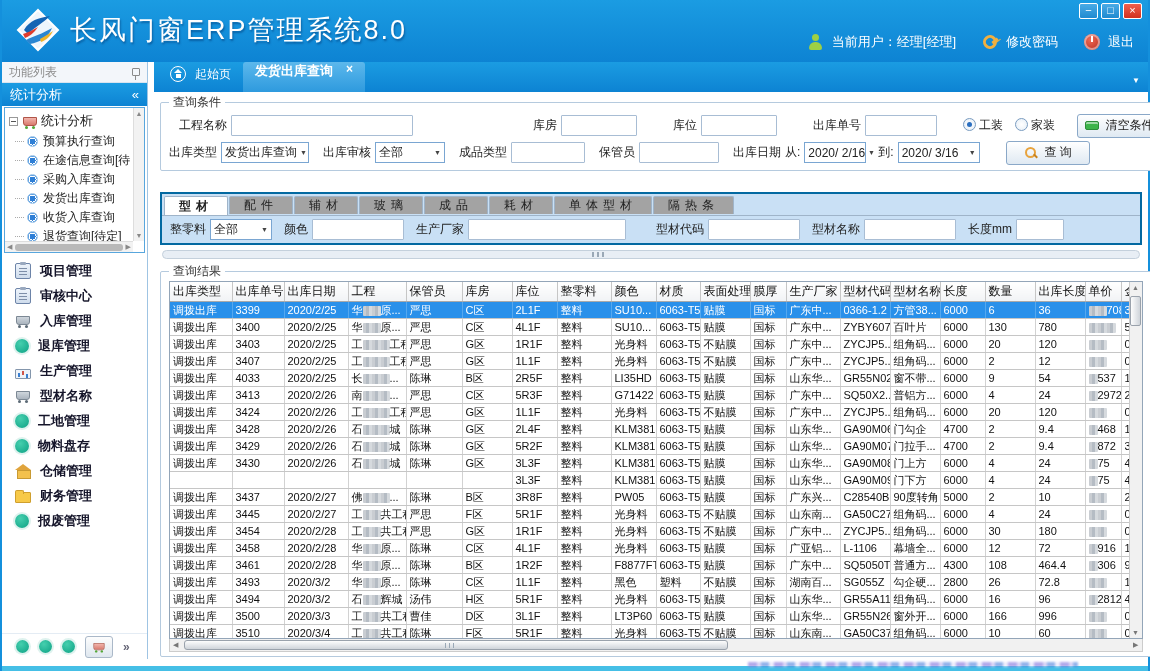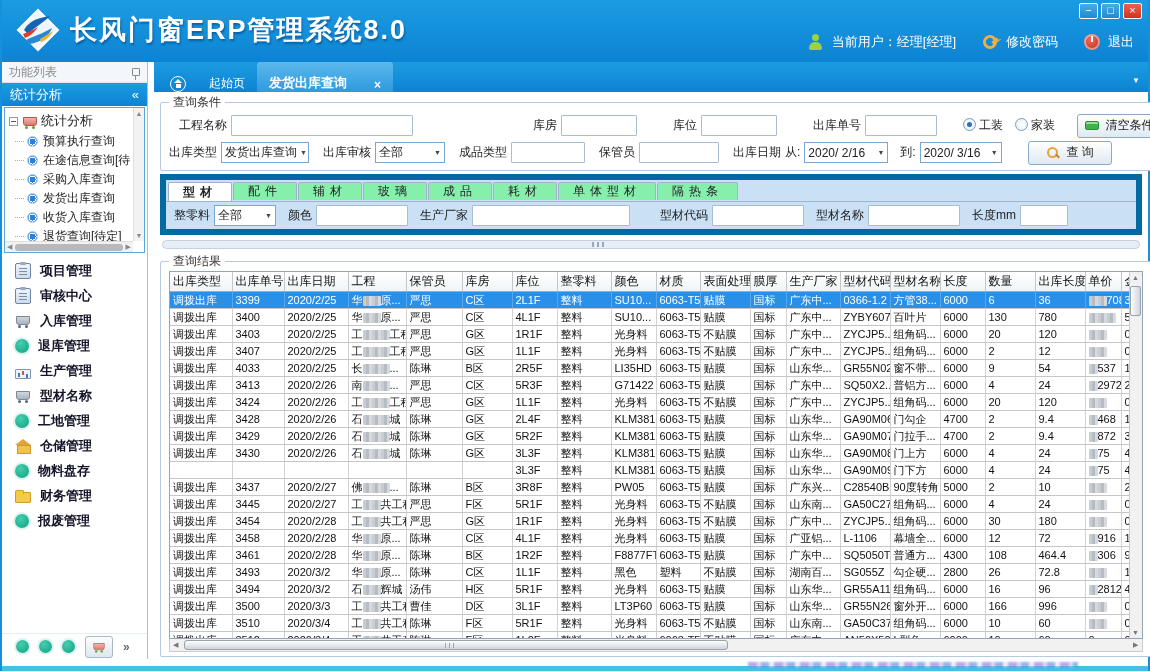--- a/index.html
+++ b/index.html
@@ -1,21 +1,21 @@
 <!DOCTYPE html>
 <html><head>
 <meta charset="utf-8">
 <style>
 *{margin:0;padding:0;box-sizing:border-box}
 html,body{width:1150px;height:671px;overflow:hidden;font-family:"Liberation Sans","DejaVu Sans",sans-serif}
 .app{position:relative;width:1150px;height:671px;background:#fff;border-left:2px solid #1490dc;border-right:2px solid #1490dc}
 
 .titlebar{position:absolute;left:0;top:0;right:0;height:62px;background:linear-gradient(180deg,#1b9ce2,#0d83d3);}
 .logo-wrap{position:absolute;left:14px;top:8px;display:flex;align-items:center;gap:10px}
-.app-title{color:#fff;font-size:27px;font-weight:bold;letter-spacing:2px;text-shadow:1px 2px 2px rgba(0,60,120,.55)}
+.app-title{color:#fff;font-size:27px;font-weight:normal;letter-spacing:2px;text-shadow:1px 2px 2px rgba(0,60,120,.55)}
 .win-controls{position:absolute;top:3px;right:6px;display:flex;gap:3px}
 .win-btn{width:19px;height:16px;border:1px solid #fff;background:linear-gradient(#4aabe6,#1f8ad0);color:#fff;font-size:11px;line-height:13px;text-align:center;border-radius:2px;cursor:default}
 .win-btn.close{background:linear-gradient(#f0604c,#d0311f)}
 .user-area{position:absolute;right:14px;top:33px;display:flex;align-items:center;gap:8px;color:#fff;font-size:13px}
 .user-area .gap{width:10px}
 .icon-person{position:relative;width:16px;height:16px;display:inline-block}
 .icon-person::before{content:"";position:absolute;left:4px;top:0;width:7px;height:7px;border-radius:50%;background:#9ed044}
 .icon-person::after{content:"";position:absolute;left:1px;bottom:0;width:13px;height:8px;border-radius:6px 6px 2px 2px;background:#9ed044}
 .icon-key{position:relative;width:16px;height:16px;display:inline-block;transform:rotate(-40deg)}
 .icon-key::before{content:"";position:absolute;left:1px;top:1px;width:8px;height:8px;border:3px solid #f0b040;border-radius:50%}
@@ -58,21 +58,21 @@
 .icon-folder{top:2px;height:11px;background:#f7c948;border:1px solid #cf9f2e;border-radius:1px}
 .icon-folder::before{content:"";position:absolute;left:-1px;top:-3px;width:7px;height:3px;background:#f7c948;border:1px solid #cf9f2e;border-bottom:none;border-radius:2px 2px 0 0}
 .side-bottom{height:26px;display:flex;align-items:center;gap:10px;padding-left:14px;border-top:1px solid #e4ecf4}
 .side-bottom .icon-dot{width:13px;height:13px}
 .cart-btn{width:28px;height:22px;border:1px solid #aab8c8;border-radius:3px;background:linear-gradient(#fdfdfd,#dfe7ef);display:flex;align-items:center;justify-content:center}
 .cart-btn .micon{transform:scale(.8)}
 .more-glyph{color:#667;font-size:12px;font-weight:bold}
 
 .main{position:absolute;left:152px;top:62px;right:0;bottom:12px;background:#fff;display:flex;flex-direction:column}
 .tabbar{height:30px;background:linear-gradient(180deg,#1b9ce2,#0d83d3);display:flex;align-items:flex-end;padding-left:4px;position:relative;flex:none}
-.tab{height:26px;display:flex;align-items:flex-end;gap:23px;padding:0 12px;color:#fff;font-size:12px}
+.tab{height:26px;display:flex;align-items:flex-start;gap:9px;padding:0 12px;color:#fff;font-size:12px}
 .tab-home-icon{position:relative;width:16px;height:16px;border:1px solid #fff;border-radius:50%;flex:none}
 .tab-home-icon::before{content:"";position:absolute;left:3px;top:2px;border-left:4px solid transparent;border-right:4px solid transparent;border-bottom:4px solid #fff}
 .tab-home-icon::after{content:"";position:absolute;left:5px;top:7px;width:5px;height:4px;background:#fff}
 .tab.active{height:30px;background:linear-gradient(180deg,#5cb8ec,#2e9ade);border-radius:3px 3px 0 0;font-weight:bold;font-size:13px}
 .tab-close{font-size:12px;margin-left:4px}
 .tab-overflow{position:absolute;right:8px;bottom:7px;color:#fff;font-size:8px}
 fieldset{border:1px solid #b5cade;border-radius:2px;margin:2px 6px 0;padding:1px 8px 4px;background:#fff}
 legend{font-size:12px;color:#333;padding:0 4px}
 .qrow{display:flex;align-items:center;height:27px;font-size:12px;color:#222;white-space:nowrap}
 .qrow label{margin-right:4px}
@@ -80,23 +80,23 @@
 .select{height:21px;border:1px solid #7aa6d2;background:#fff;display:flex;align-items:center;justify-content:space-between;padding:0 3px;font-size:12px}
 .select .arr{font-size:7px;color:#444;margin-left:3px}
 .radio{width:13px;height:13px;border-radius:50%;border:1px solid #7a9cc0;background:radial-gradient(#fff,#e4edf6);display:inline-block;position:relative;margin-right:3px;vertical-align:-2px}
 .radio.checked::after{content:"";position:absolute;left:3px;top:3px;width:5px;height:5px;border-radius:50%;background:#2b6fc0}
 .btn{height:24px;border:1px solid #8aa8c8;border-radius:3px;background:linear-gradient(#ffffff,#dfe9f2);display:flex;align-items:center;justify-content:center;gap:7px;font-size:12px;color:#222}
 .icon-clear{width:14px;height:9px;background:#3cb44a;border:1px solid #2b8c38;border-radius:2px;box-shadow:inset 0 2px 0 rgba(255,255,255,.5)}
 .icon-magnifier{position:relative;width:14px;height:14px}
 .icon-magnifier::before{content:"";position:absolute;left:1px;top:1px;width:7px;height:7px;border:2px solid #e8a33d;border-radius:50%}
 .icon-magnifier::after{content:"";position:absolute;left:9px;top:9px;width:5px;height:2px;background:#c8831d;transform:rotate(45deg)}
 
-.mat-panel{margin:3px 6px 0;background:#c9e0f5;border:6px solid #0369a1;flex:none}
+.mat-panel{margin:21px 6px 0;background:#c9e0f5;border:2px solid #0369a1;flex:none}
 .mat-tabs{display:flex;padding:2px 2px 0;gap:1px}
-.mat-tab{height:18px;padding:0 14px;border:1px solid #9fb4c9;border-bottom:none;background:#86efac;font-size:12px;letter-spacing:5px;display:flex;align-items:center;color:#222;border-radius:2px 2px 0 0}
+.mat-tab{height:18px;padding:0 14px;border:1px solid #9fb4c9;border-bottom:none;background:#a3a3a3;font-size:12px;letter-spacing:5px;display:flex;align-items:center;color:#222;border-radius:2px 2px 0 0}
 .mat-tab.active{background:#fff;height:19px;font-weight:bold}
 .mat-filter{border-top:1px solid #9fb4c9;height:28px;display:flex;align-items:center;font-size:12px;color:#222;padding:0 8px;white-space:nowrap}
 .mat-filter label{margin:0 4px 0 12px}
 .mat-filter label:first-child{margin-left:0}
 
 .strip{height:9px;margin:5px 8px 0;background:#e8eef5;border:1px solid #c4d0dc;border-radius:5px;position:relative;flex:none}
 .strip .grip{position:absolute;left:44%;top:1px;width:14px;height:5px;background:repeating-linear-gradient(90deg,#9aa8b6 0 2px,transparent 2px 5px)}
 
 .results{flex:1;margin:4px 6px 2px;display:flex;flex-direction:column;overflow:hidden}
 .table-wrap{position:relative;flex:1;border:1px solid #93a5b8;overflow:hidden;background:#fff}
@@ -233,26 +233,26 @@
         </div>
         <div class="menu-item">
           <span class="micon icon-cart"></span>
           <span>型材名称</span>
         </div>
         <div class="menu-item">
           <span class="micon icon-dot"></span>
           <span>工地管理</span>
         </div>
         <div class="menu-item">
+          <span class="micon icon-dot"></span>
+          <span>物料盘存</span>
+        </div>
+        <div class="menu-item">
           <span class="micon icon-home"></span>
           <span>仓储管理</span>
-        </div>
-        <div class="menu-item">
-          <span class="micon icon-dot"></span>
-          <span>物料盘存</span>
         </div>
         <div class="menu-item">
           <span class="micon icon-folder"></span>
           <span>财务管理</span>
         </div>
         <div class="menu-item">
           <span class="micon icon-dot"></span>
           <span>报废管理</span>
         </div>
       </div>
@@ -308,21 +308,21 @@
         <div class="select" style="width:70px">
             <span>全部</span>
             <span class="arr">▼</span>
           </div>
         <label style="margin-left:14px">成品类型</label>
         <div class="tbox" style="width:74px"></div>
         <label style="margin-left:14px">保管员</label>
         <div class="tbox" style="width:80px"></div>
         <label style="margin-left:14px">出库日期</label>
         <label>从:</label>
-        <div class="select" style="width:84px">
+        <div class="select" style="width:62px">
             <span>2020/ 2/16</span>
             <span class="arr">▼</span>
           </div>
         <label style="margin-left:12px">到:</label>
         <div class="select" style="width:82px">
             <span>2020/ 3/16</span>
             <span class="arr">▼</span>
           </div>
         <div class="btn" style="width:84px;margin-left:26px">
             <span class="icon-magnifier"></span>

